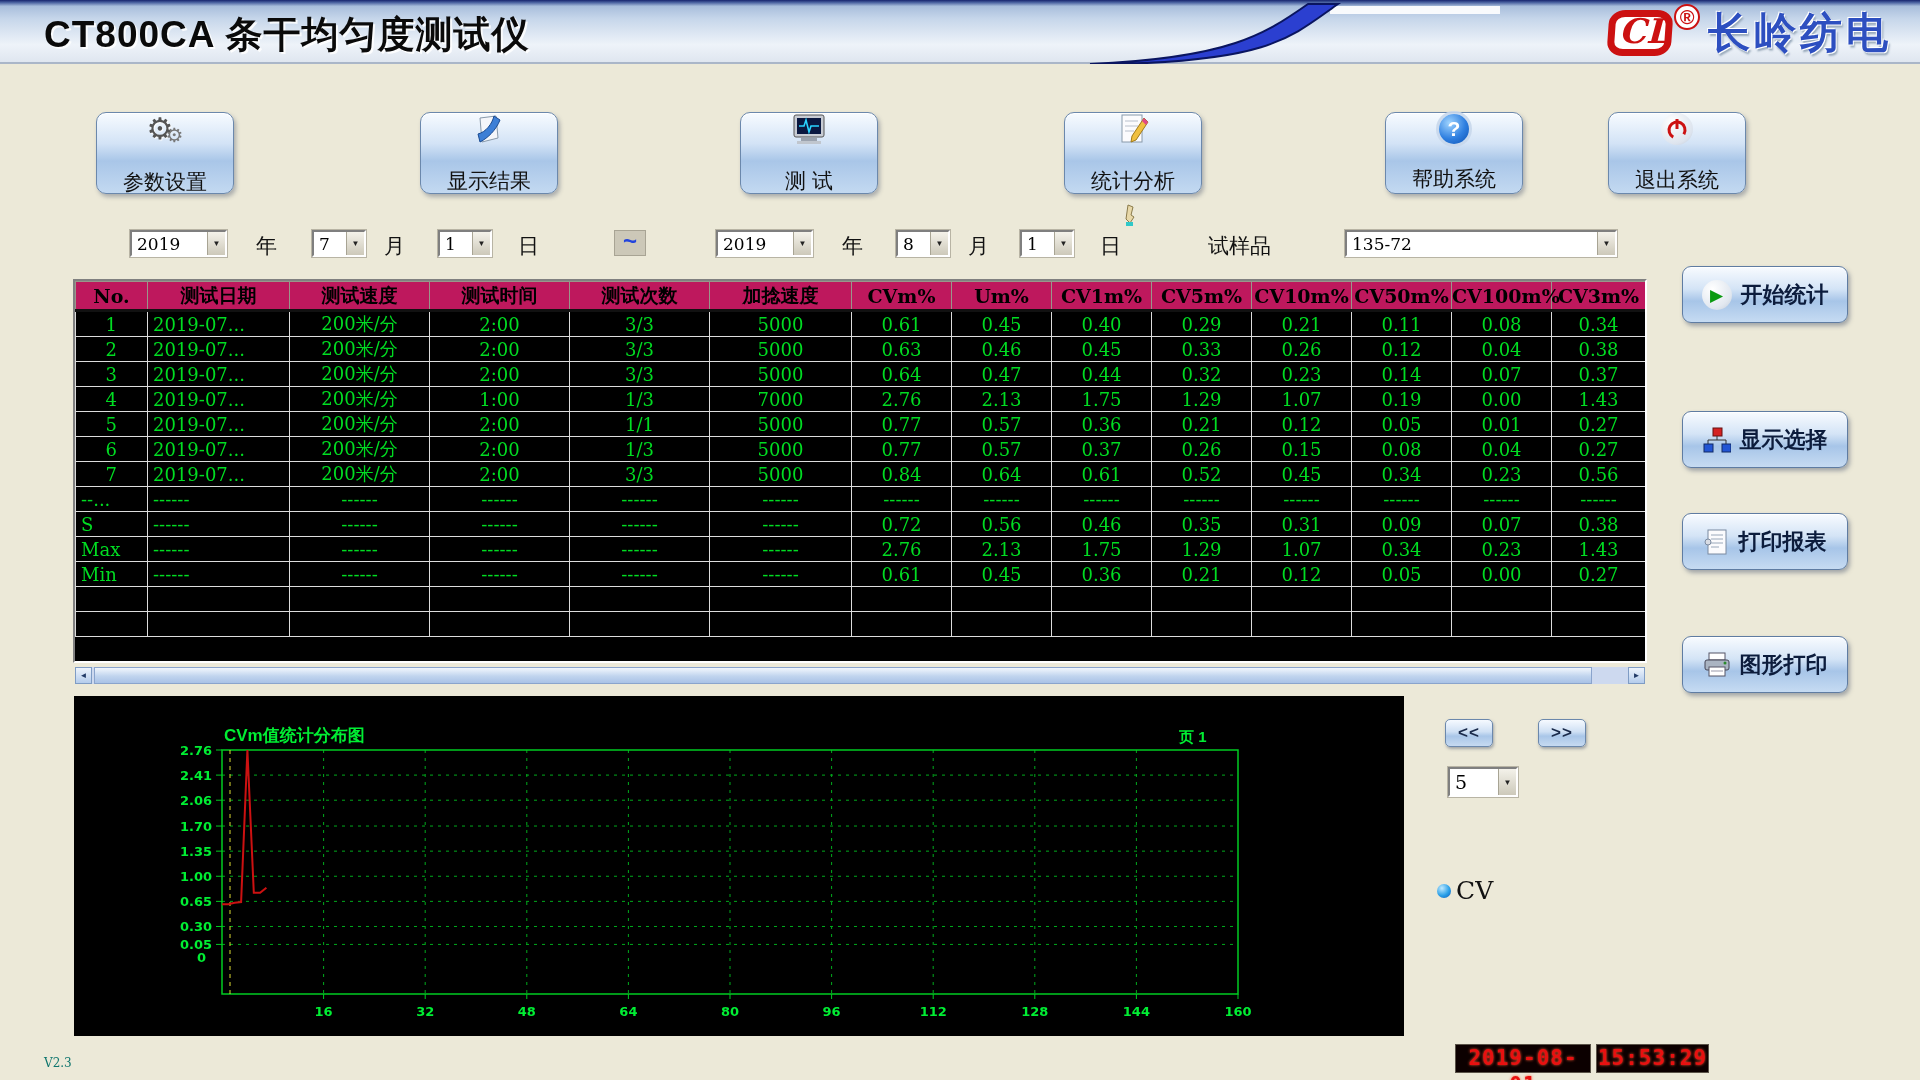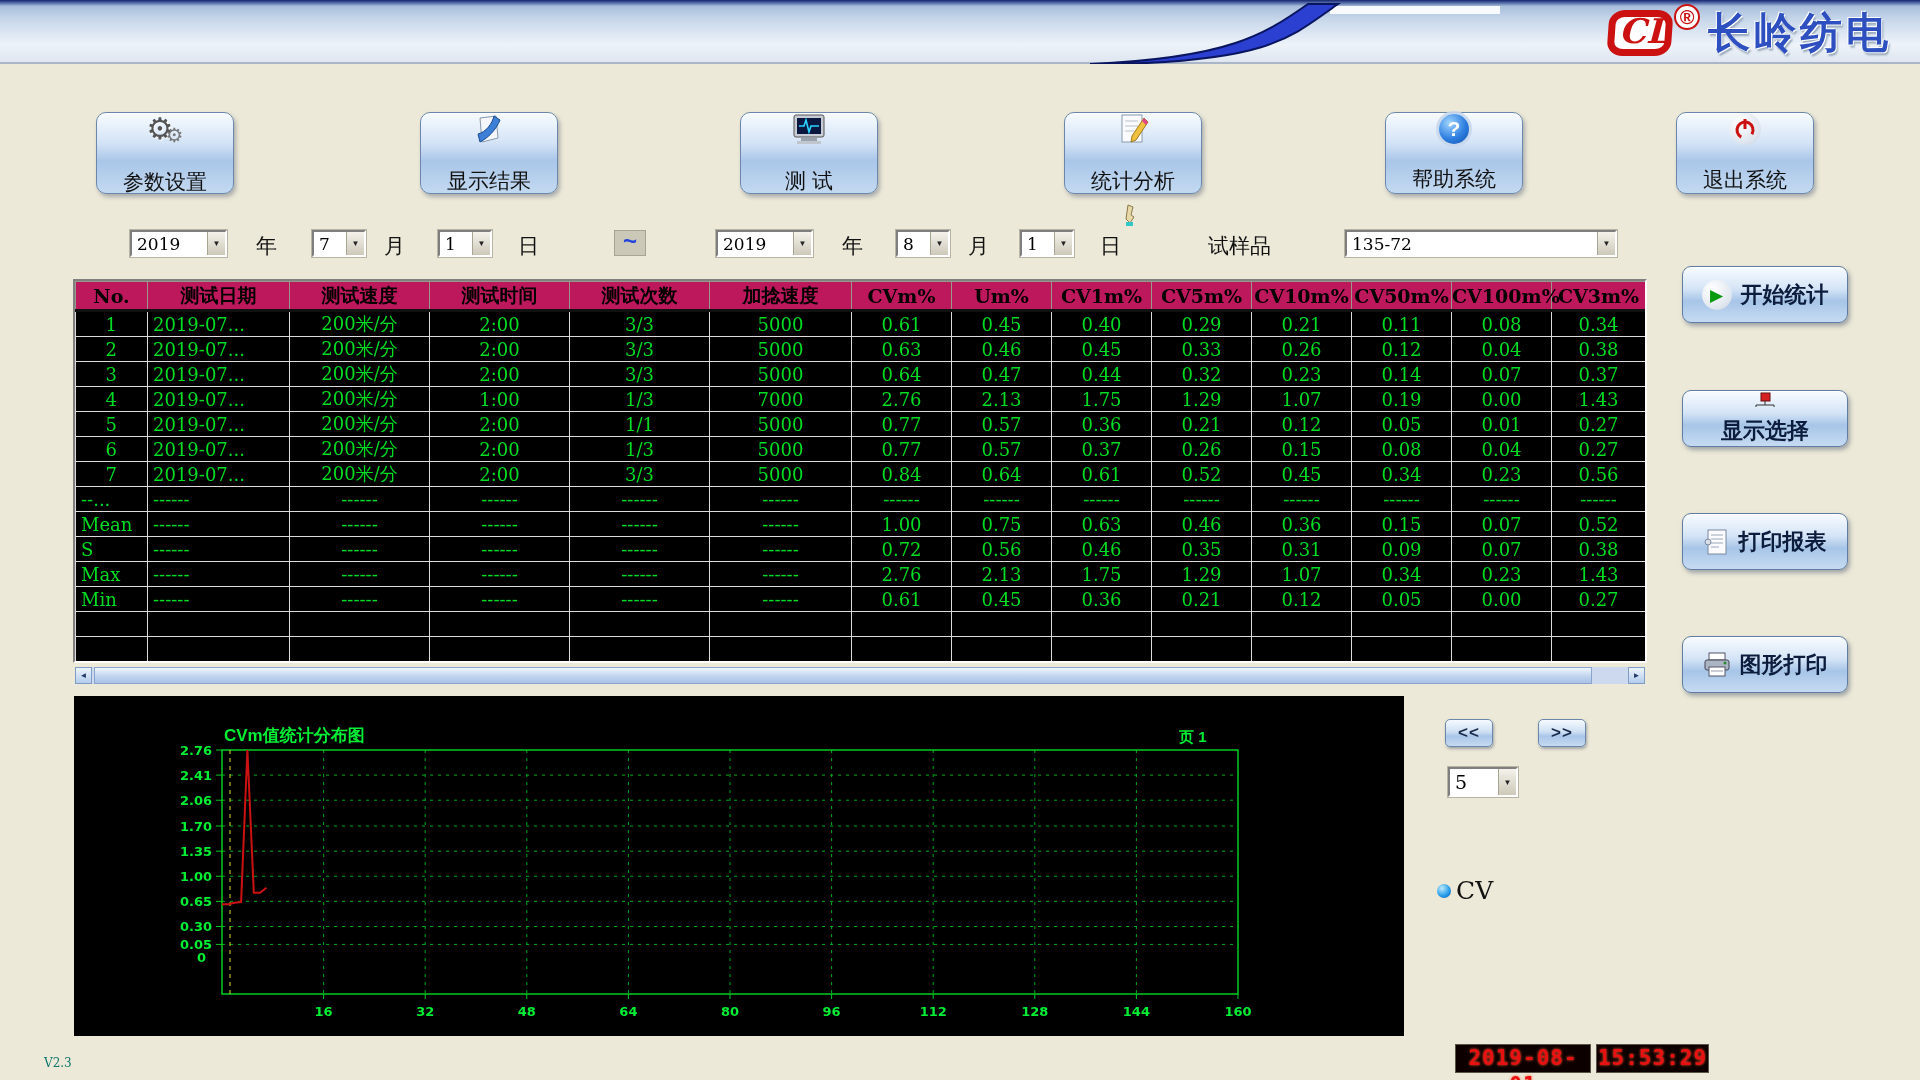--- a/index.html
+++ b/index.html
@@ -102,20 +102,21 @@
   #version { left:44px; top:1056px; font-size:12px; font-family:"DejaVu Serif",serif; color:#0f766e; }
 </style>
 </head>
 <body>
 
 <div id="titlebar" class="abs">
   <svg id="swoosh" class="abs" width="420" height="64">
     <rect x="250" y="6" width="600" height="8" fill="#ffffff" opacity="0.9"></rect>
     <path d="M10,64 C150,58 185,34 228,4 L258,4 C210,38 190,60 40,64 Z" fill="#2b3fd0" stroke="#0a1560" stroke-width="2"></path>
   </svg>
+  <div id="app-title" class="abs">CT800CA 条干均匀度测试仪</div>
   <div id="brand" class="abs">
     <div id="brand-emblem">
         <span>CL</span>
       </div>
     <div id="brand-reg">®</div>
     <div id="brand-name">长岭纺电</div>
   </div>
 </div>
 
 <div class="toolbtn abs" style="left:96px;">
@@ -158,21 +159,21 @@
       </svg>
   </div>
   <div class="lbl">统计分析</div>
 </div>
 <div class="toolbtn abs" style="left:1385px;">
   <div class="ticon">
       <div class="qmark">?</div>
     </div>
   <div class="lbl">帮助系统</div>
 </div>
-<div class="toolbtn abs" style="left:1676px;">
+<div class="toolbtn abs" style="left:1608px;">
   <div class="ticon">
     <div class="powerwrap">
         <svg width="24" height="24">
           <circle cx="12" cy="13" r="8" fill="none" stroke="#cc1111" stroke-width="3" stroke-dasharray="38 13" transform="rotate(118 12 13)"></circle>
           <line x1="12" y1="2" x2="12" y2="12" stroke="#cc1111" stroke-width="3"></line>
         </svg>
       </div>
   </div>
   <div class="lbl">退出系统</div>
 </div>
@@ -379,36 +380,20 @@
           <td class="ac">------</td>
           <td class="ac">------</td>
           <td class="ac">------</td>
           <td class="ac">------</td>
           <td class="ac">------</td>
           <td class="ac">------</td>
           <td class="ac">------</td>
           <td class="ac">------</td>
           <td class="ac">------</td>
           <td class="ac">------</td>
-        </tr>
-        <tr>
-          <td class="al">Mean</td>
-          <td class="al">------</td>
-          <td class="ac">------</td>
-          <td class="ac">------</td>
-          <td class="ac">------</td>
-          <td class="ac">------</td>
-          <td class="ac">1.00</td>
-          <td class="ac">0.75</td>
-          <td class="ac">0.63</td>
-          <td class="ac">0.46</td>
-          <td class="ac">0.36</td>
-          <td class="ac">0.15</td>
-          <td class="ac">0.07</td>
-          <td class="ac">0.52</td>
         </tr>
         <tr>
           <td class="al">S</td>
           <td class="al">------</td>
           <td class="ac">------</td>
           <td class="ac">------</td>
           <td class="ac">------</td>
           <td class="ac">------</td>
           <td class="ac">0.72</td>
           <td class="ac">0.56</td>
@@ -556,21 +541,21 @@
       <rect x="148" y="54" width="1016" height="244" fill="none" stroke="#00cc22" stroke-width="1.5"></rect>
       <line x1="156" y1="54" x2="156" y2="298" stroke="#dddd33" stroke-dasharray="4 4"></line>
       <polyline points="148,208.23913043478262 154.3,208.2 160.7,206.8 167.1,206.1 173.4,54.0 179.8,196.8 186.1,196.8 192.4,191.7" fill="none" stroke="#cc1111" stroke-width="2"></polyline>
     </svg>
 </div>
 
 <div class="sidebtn abs" style="top:266px;">
   <div class="playwrap">▶</div>
   <div class="lbl">开始统计</div>
 </div>
-<div class="sidebtn abs" style="top:390px;flex-direction:column;">
+<div class="sidebtn abs" style="top:411px;">
   <svg width="28" height="28">
     <rect x="10" y="2" width="9" height="8" fill="#d42222" stroke="#661111"></rect>
     <line x1="14" y1="10" x2="14" y2="14" stroke="#333"></line>
       <line x1="5" y1="14" x2="23" y2="14" stroke="#333"></line>
     <line x1="5" y1="14" x2="5" y2="18" stroke="#333"></line>
       <line x1="23" y1="14" x2="23" y2="18" stroke="#333"></line>
     <rect x="1" y="18" width="9" height="8" fill="#2255d4" stroke="#112a66"></rect>
     <rect x="19" y="18" width="9" height="8" fill="#2255d4" stroke="#112a66"></rect>
   </svg>
   <div class="lbl">显示选择</div>

